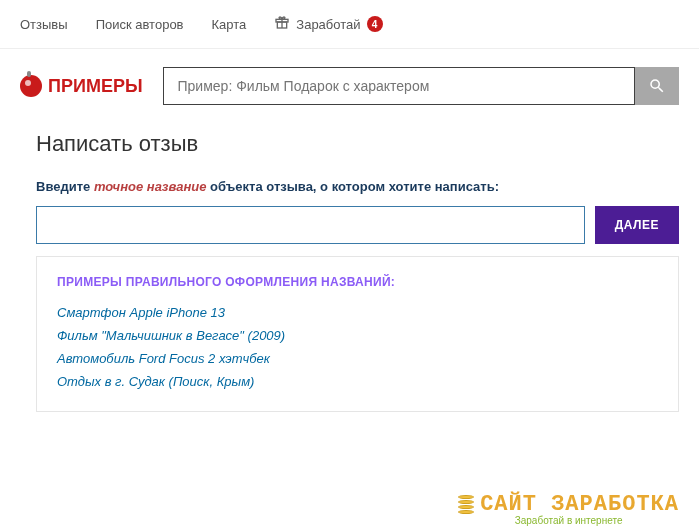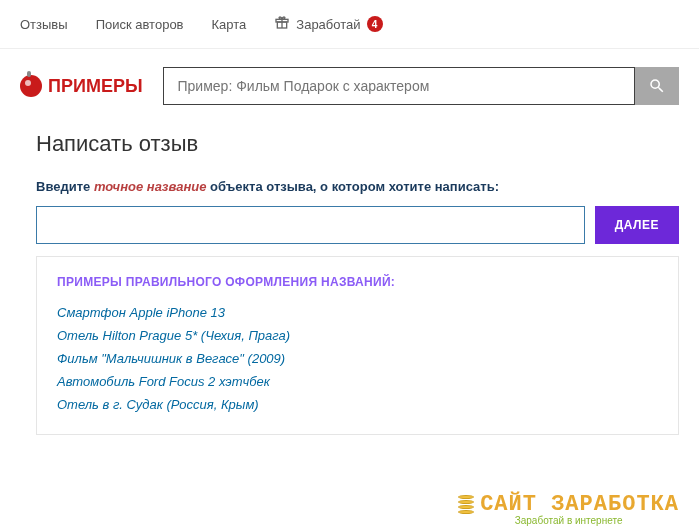--- a/index.html
+++ b/index.html
@@ -144,21 +144,21 @@
       margin-bottom: 12px;
     }
     .main-input {
       flex: 1;
       padding: 10px 12px;
       border: 1px solid #3a7aa8;
       font-size: 14px;
       outline: none;
     }
     .next-btn {
-      background: #6d28d9;
+      background: #4c1d95;
       color: #fff;
       border: none;
       padding: 0 20px;
       font-size: 12px;
       font-weight: bold;
       cursor: pointer;
       letter-spacing: 0.5px;
     }
     .examples-box {
       border: 1px solid #e5e5e5;
@@ -253,24 +253,23 @@
   <p class="prompt">
     <span>Введите </span><span class="highlight">точное название</span><span> объекта отзыва, о котором хотите написать:</span>
   </p>
   <div class="input-row">
     <input class="main-input" autofocus="" value="" style="">
     <button class="next-btn">ДАЛЕЕ</button>
   </div>
   <div class="examples-box">
     <div class="examples-title">ПРИМЕРЫ ПРАВИЛЬНОГО ОФОРМЛЕНИЯ НАЗВАНИЙ:</div>
     <div class="example-item">Смартфон Apple iPhone 13</div>
-    <div class="example-item">Отель Hilton Prague 5* (Чехия, Прага)</div>
     <div class="example-item">Фильм "Мальчишник в Вегасе" (2009)</div>
     <div class="example-item">Автомобиль Ford Focus 2 хэтчбек</div>
-    <div class="example-item">Отель в г. Судак (Россия, Крым)</div>
+    <div class="example-item">Отдых в г. Судак (Поиск, Крым)</div>
   </div>
 </div>
 
 <div class="watermark">
   <div class="watermark-title">
     <span class="coins">
       <span class="coin"></span>
         <span class="coin"></span>
         <span class="coin"></span>
         <span class="coin"></span>

